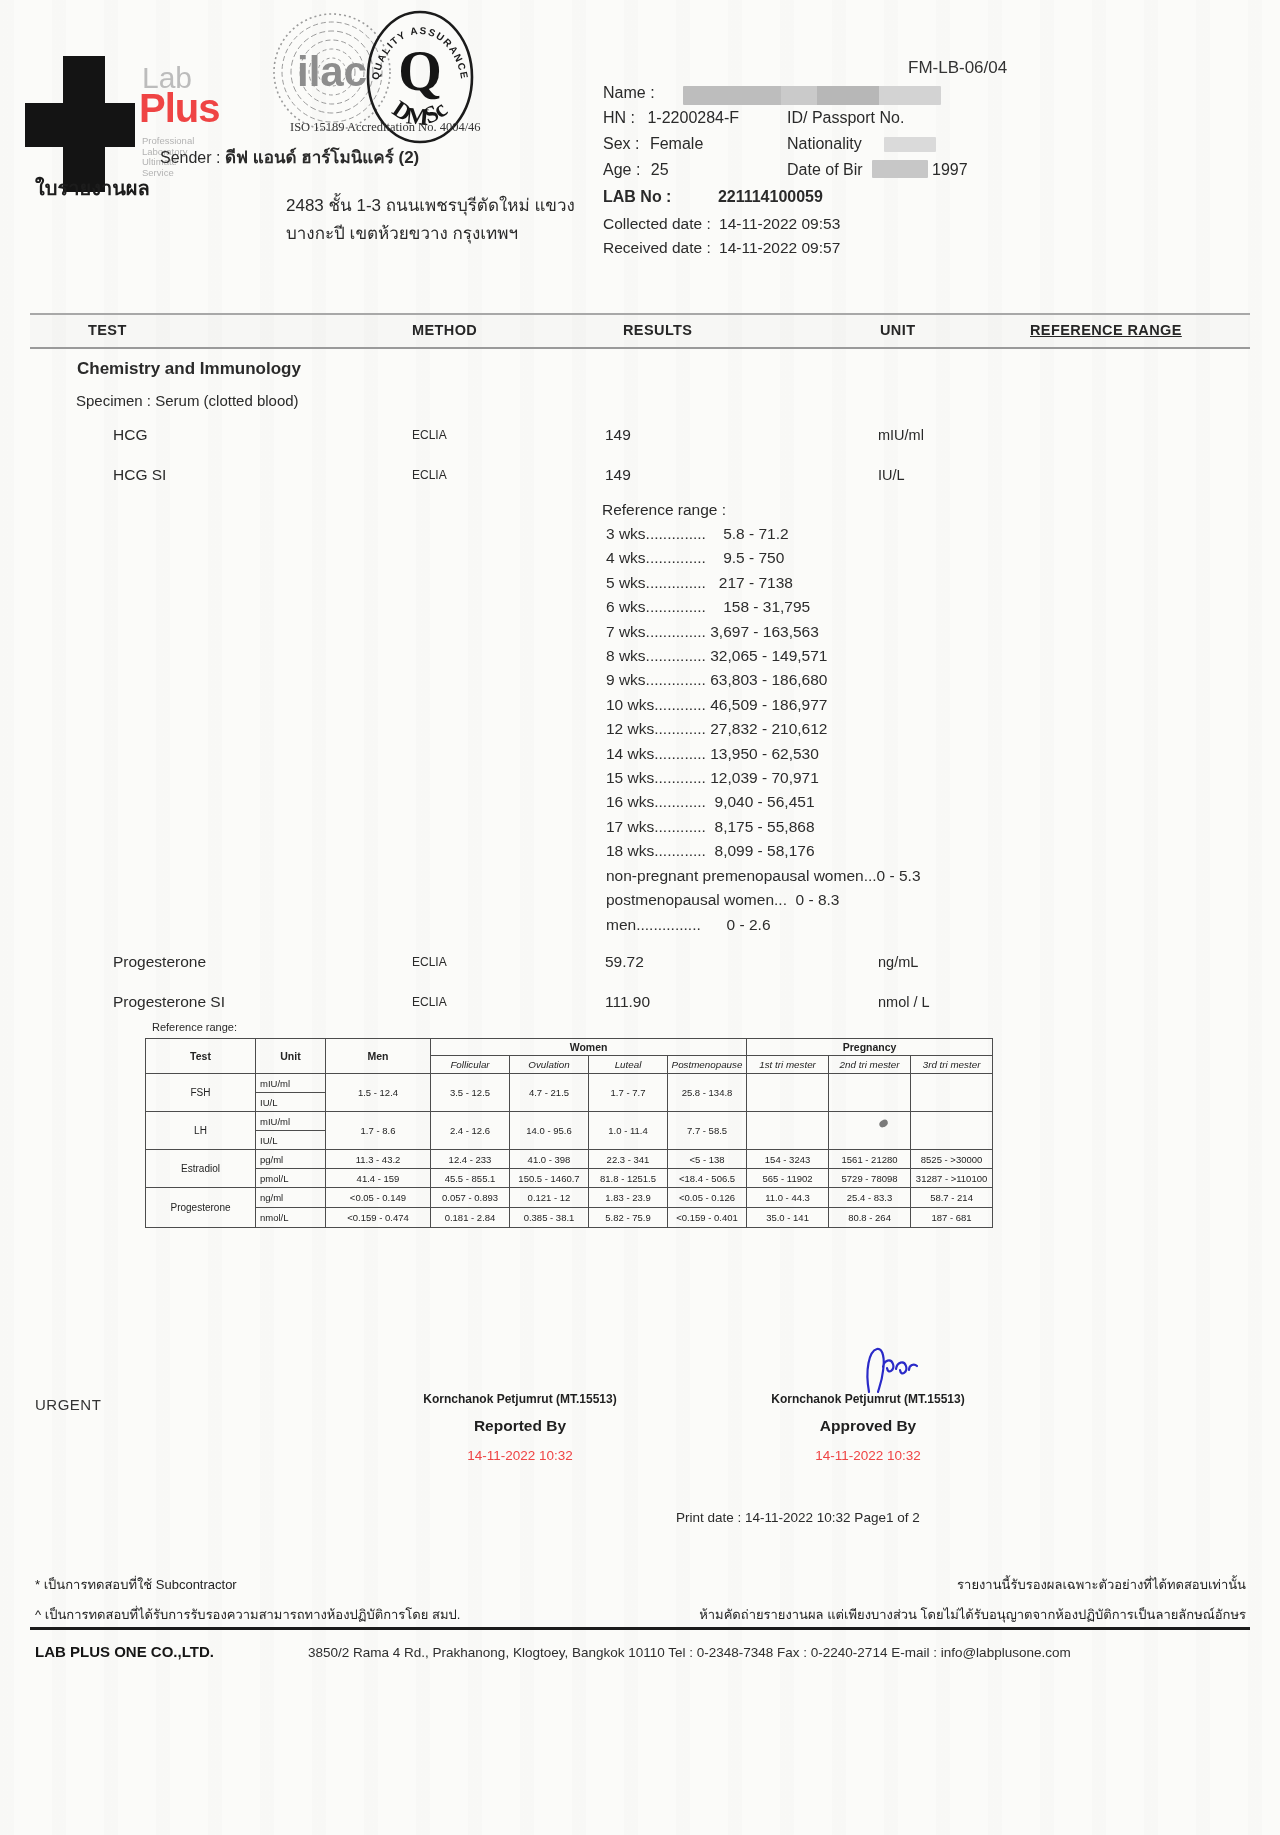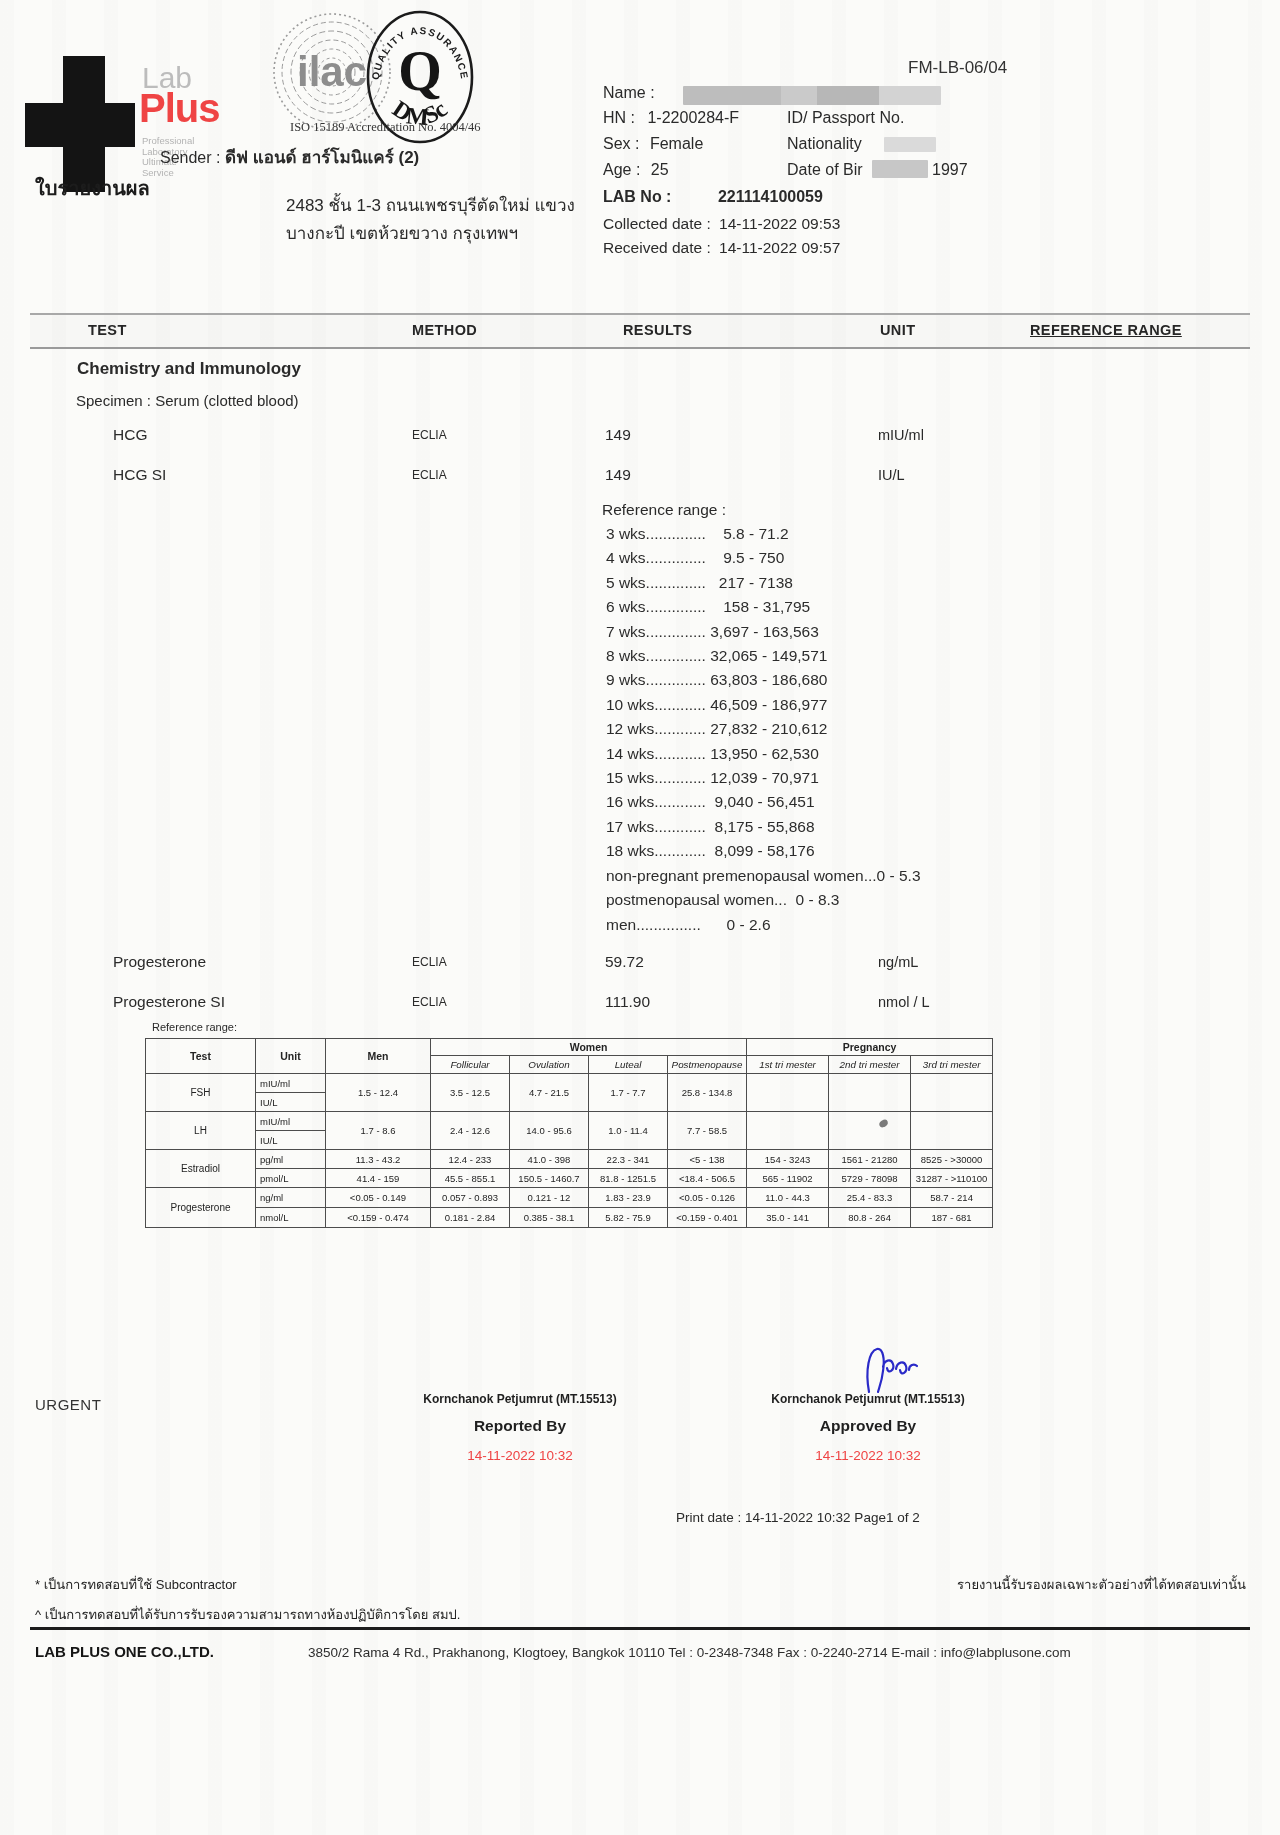--- a/index.html
+++ b/index.html
@@ -326,20 +326,21 @@
     <div class="sig-name">Kornchanok Petjumrut (MT.15513)</div>
     <div class="sig-role">Approved By</div>
     <div class="sig-date">14-11-2022 10:32</div>
   </div>
 
   <div class="abs" style="left:676px;top:1510px;font-size:13.5px;">Print date : 14-11-2022 10:32 Page1 of 2</div>
 
   <div class="abs note" style="left:35px;top:1574px;">*   เป็นการทดสอบที่ใช้  Subcontractor</div>
   <div class="abs note" style="right:34px;top:1574px;text-align:right;">รายงานนี้รับรองผลเฉพาะตัวอย่างที่ได้ทดสอบเท่านั้น</div>
   <div class="abs note" style="left:35px;top:1604px;">^   เป็นการทดสอบที่ได้รับการรับรองความสามารถทางห้องปฏิบัติการโดย สมป.</div>
+  <div class="abs note" style="left:430px;top:1604px;width:816px;text-align:right;">ห้ามคัดถ่ายรายงานผล แต่เพียงบางส่วน โดยไม่ได้รับอนุญาตจากห้องปฏิบัติการเป็นลายลักษณ์อักษร</div>
 
   <div class="abs" style="left:30px;top:1627px;width:1220px;height:3px;background:#1c1c1c;"></div>
 
   <div class="abs" style="left:35px;top:1643px;font-size:15px;font-weight:bold;color:#161616;">LAB PLUS ONE CO.,LTD.</div>
   <div class="abs" style="left:308px;top:1645px;font-size:13.5px;color:#2e2e2e;">3850/2  Rama 4 Rd.,  Prakhanong,  Klogtoey,  Bangkok   10110   Tel : 0-2348-7348   Fax : 0-2240-2714   E-mail : info@labplusone.com</div>
 
 
 </div>
 
 </body></html>

